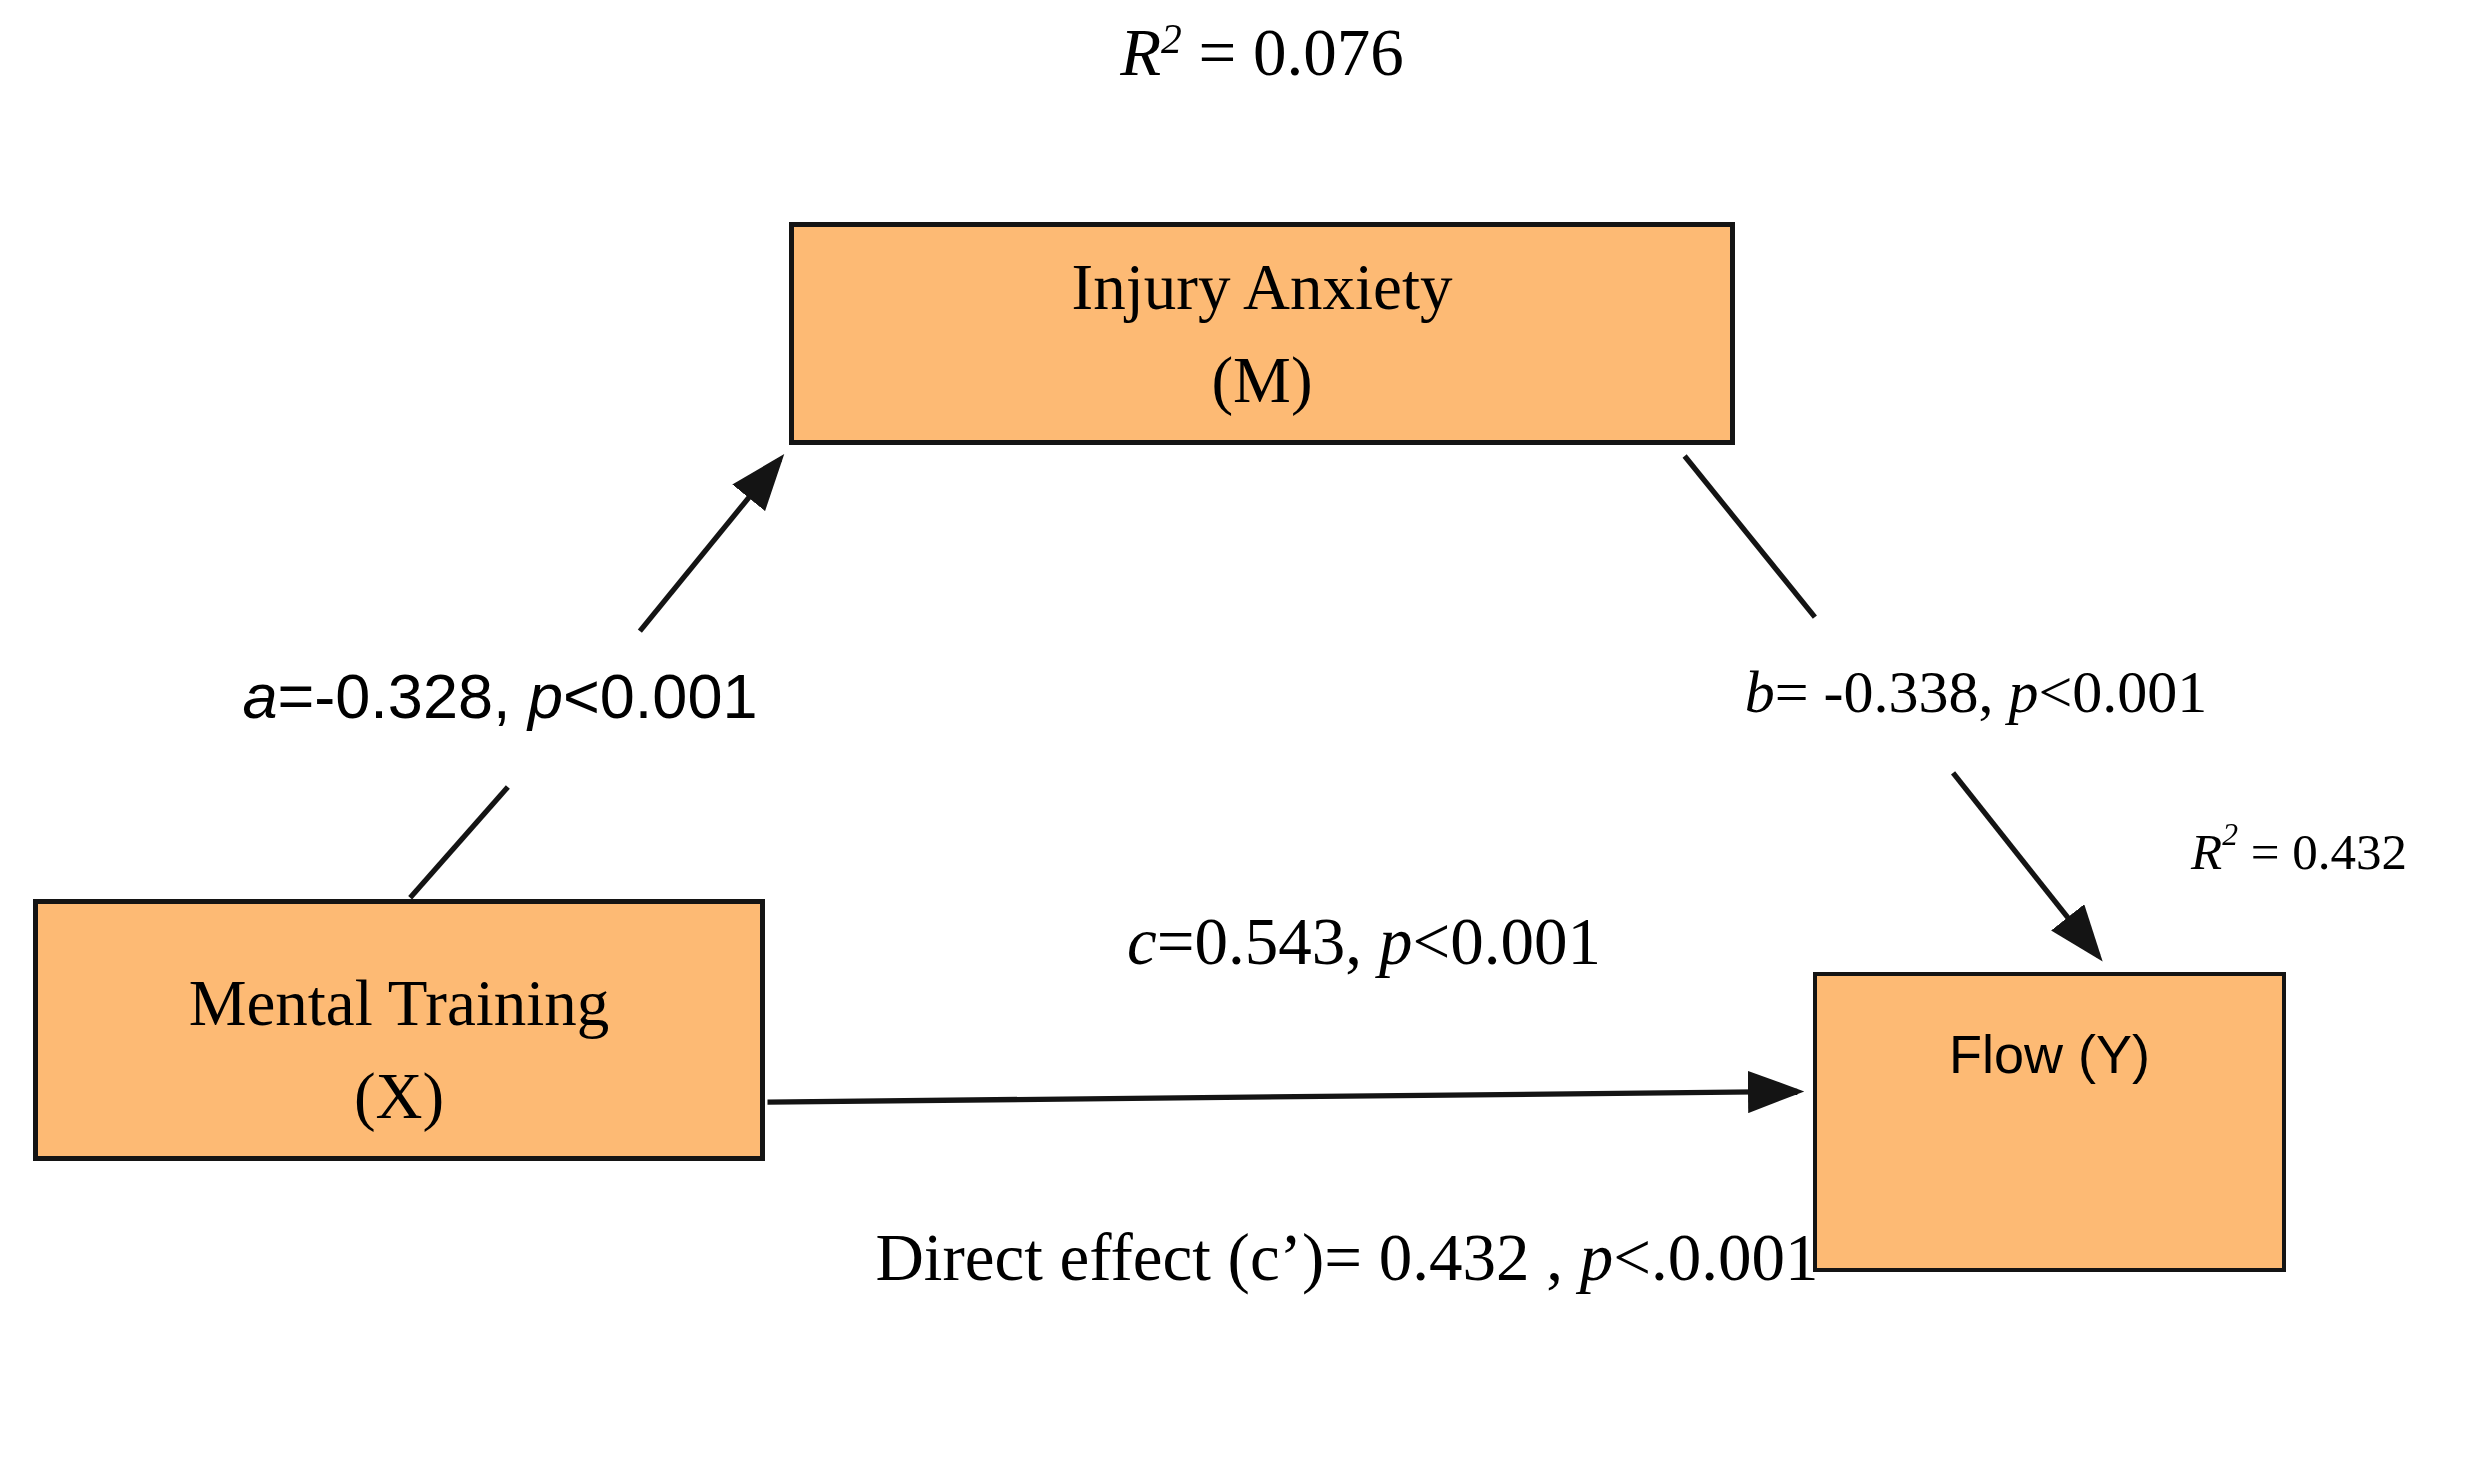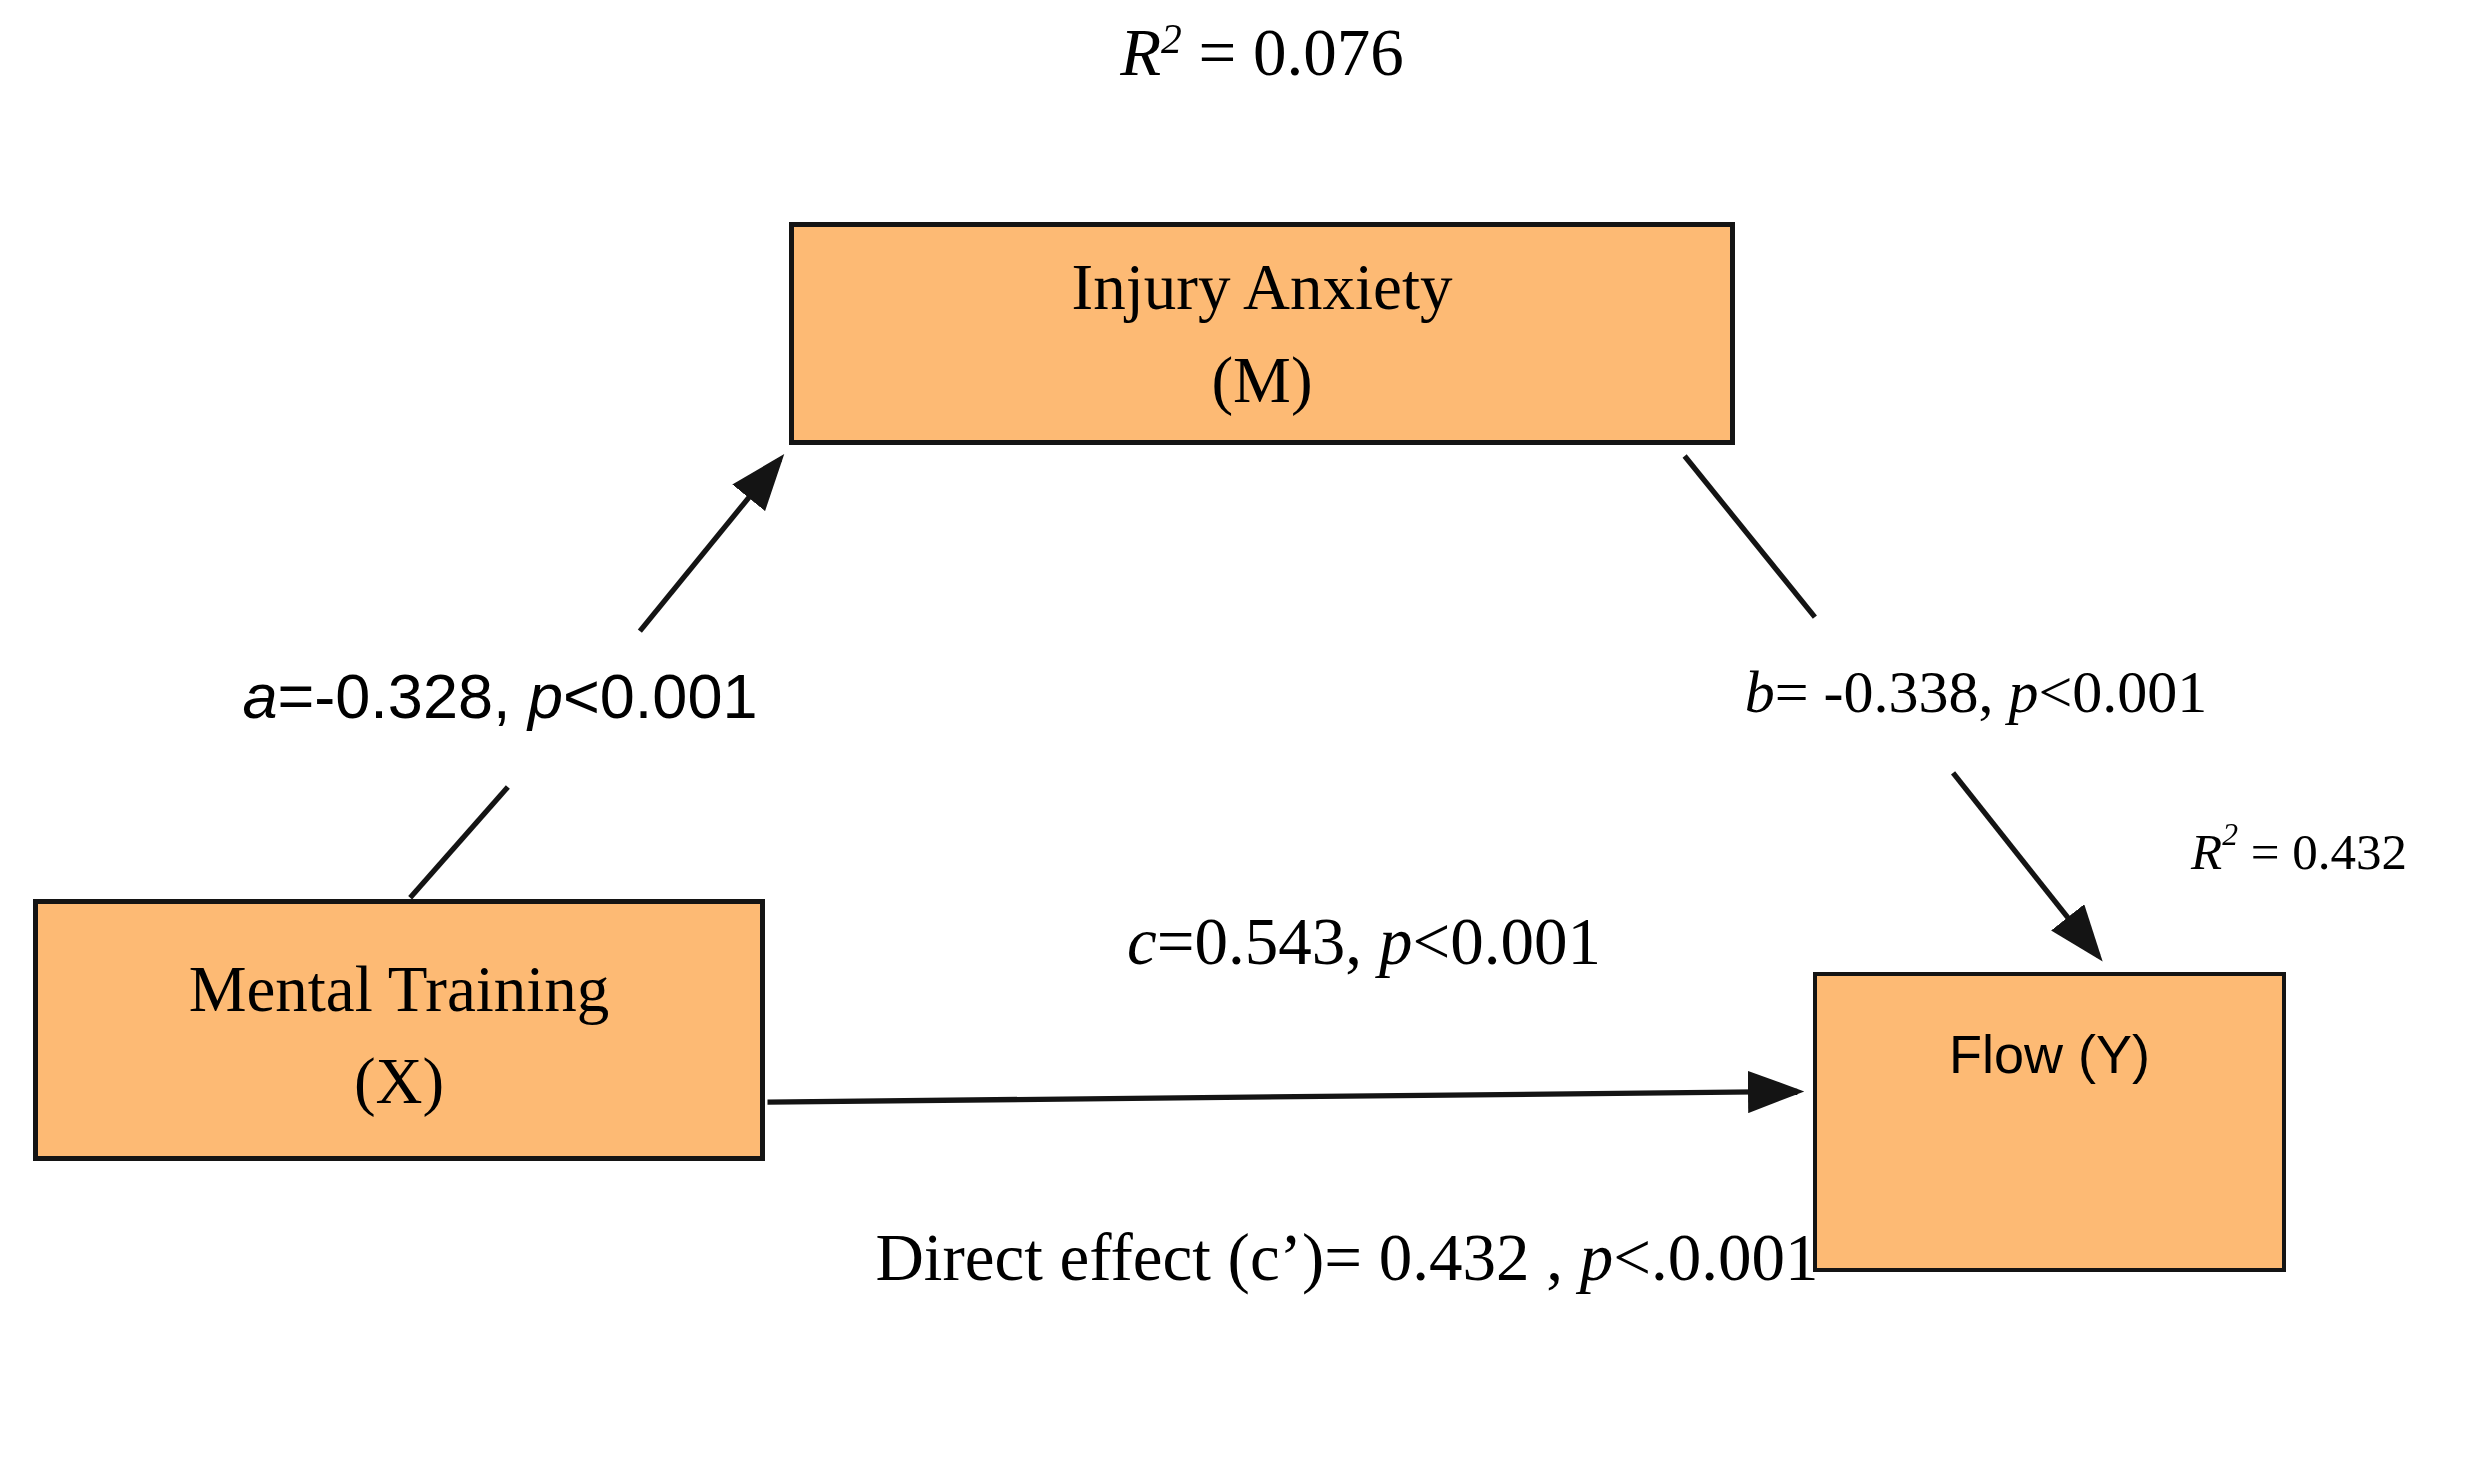--- a/index.html
+++ b/index.html
@@ -16,21 +16,21 @@
     position:absolute;
     box-sizing:border-box;
     border:5.3px solid #141414;
     background:#fdba74;
     display:flex;flex-direction:column;
     align-items:center;justify-content:center;
     text-align:center;
     line-height:1.42;
   }
   #box-m{left:789px;top:222px;width:946px;height:223px;font-size:65px;}
-  #box-x{left:33px;top:899px;width:732px;height:262px;font-size:65px;padding-top:8.8px;justify-content:flex-start;padding-top:39px;}
+  #box-x{left:33px;top:899px;width:732px;height:262px;font-size:65px;padding-top:8.8px;justify-content:center;padding-top:39px;}
   #box-y{
     left:1813px;top:972px;width:473px;height:300px;
     font-family:"Liberation Sans", sans-serif;font-size:54px;
     justify-content:flex-start;padding-top:40px;border-width:4.4px;
   }
   .lbl{position:absolute;white-space:nowrap;line-height:1;transform:translateX(-50%);}
   .serif{font-family:"Liberation Serif", serif;}
   .sans{font-family:"Liberation Sans", sans-serif;}
   .iv{font-style:italic;}
   .sup{font-size:0.62em;position:relative;top:-0.55em;letter-spacing:0;}

